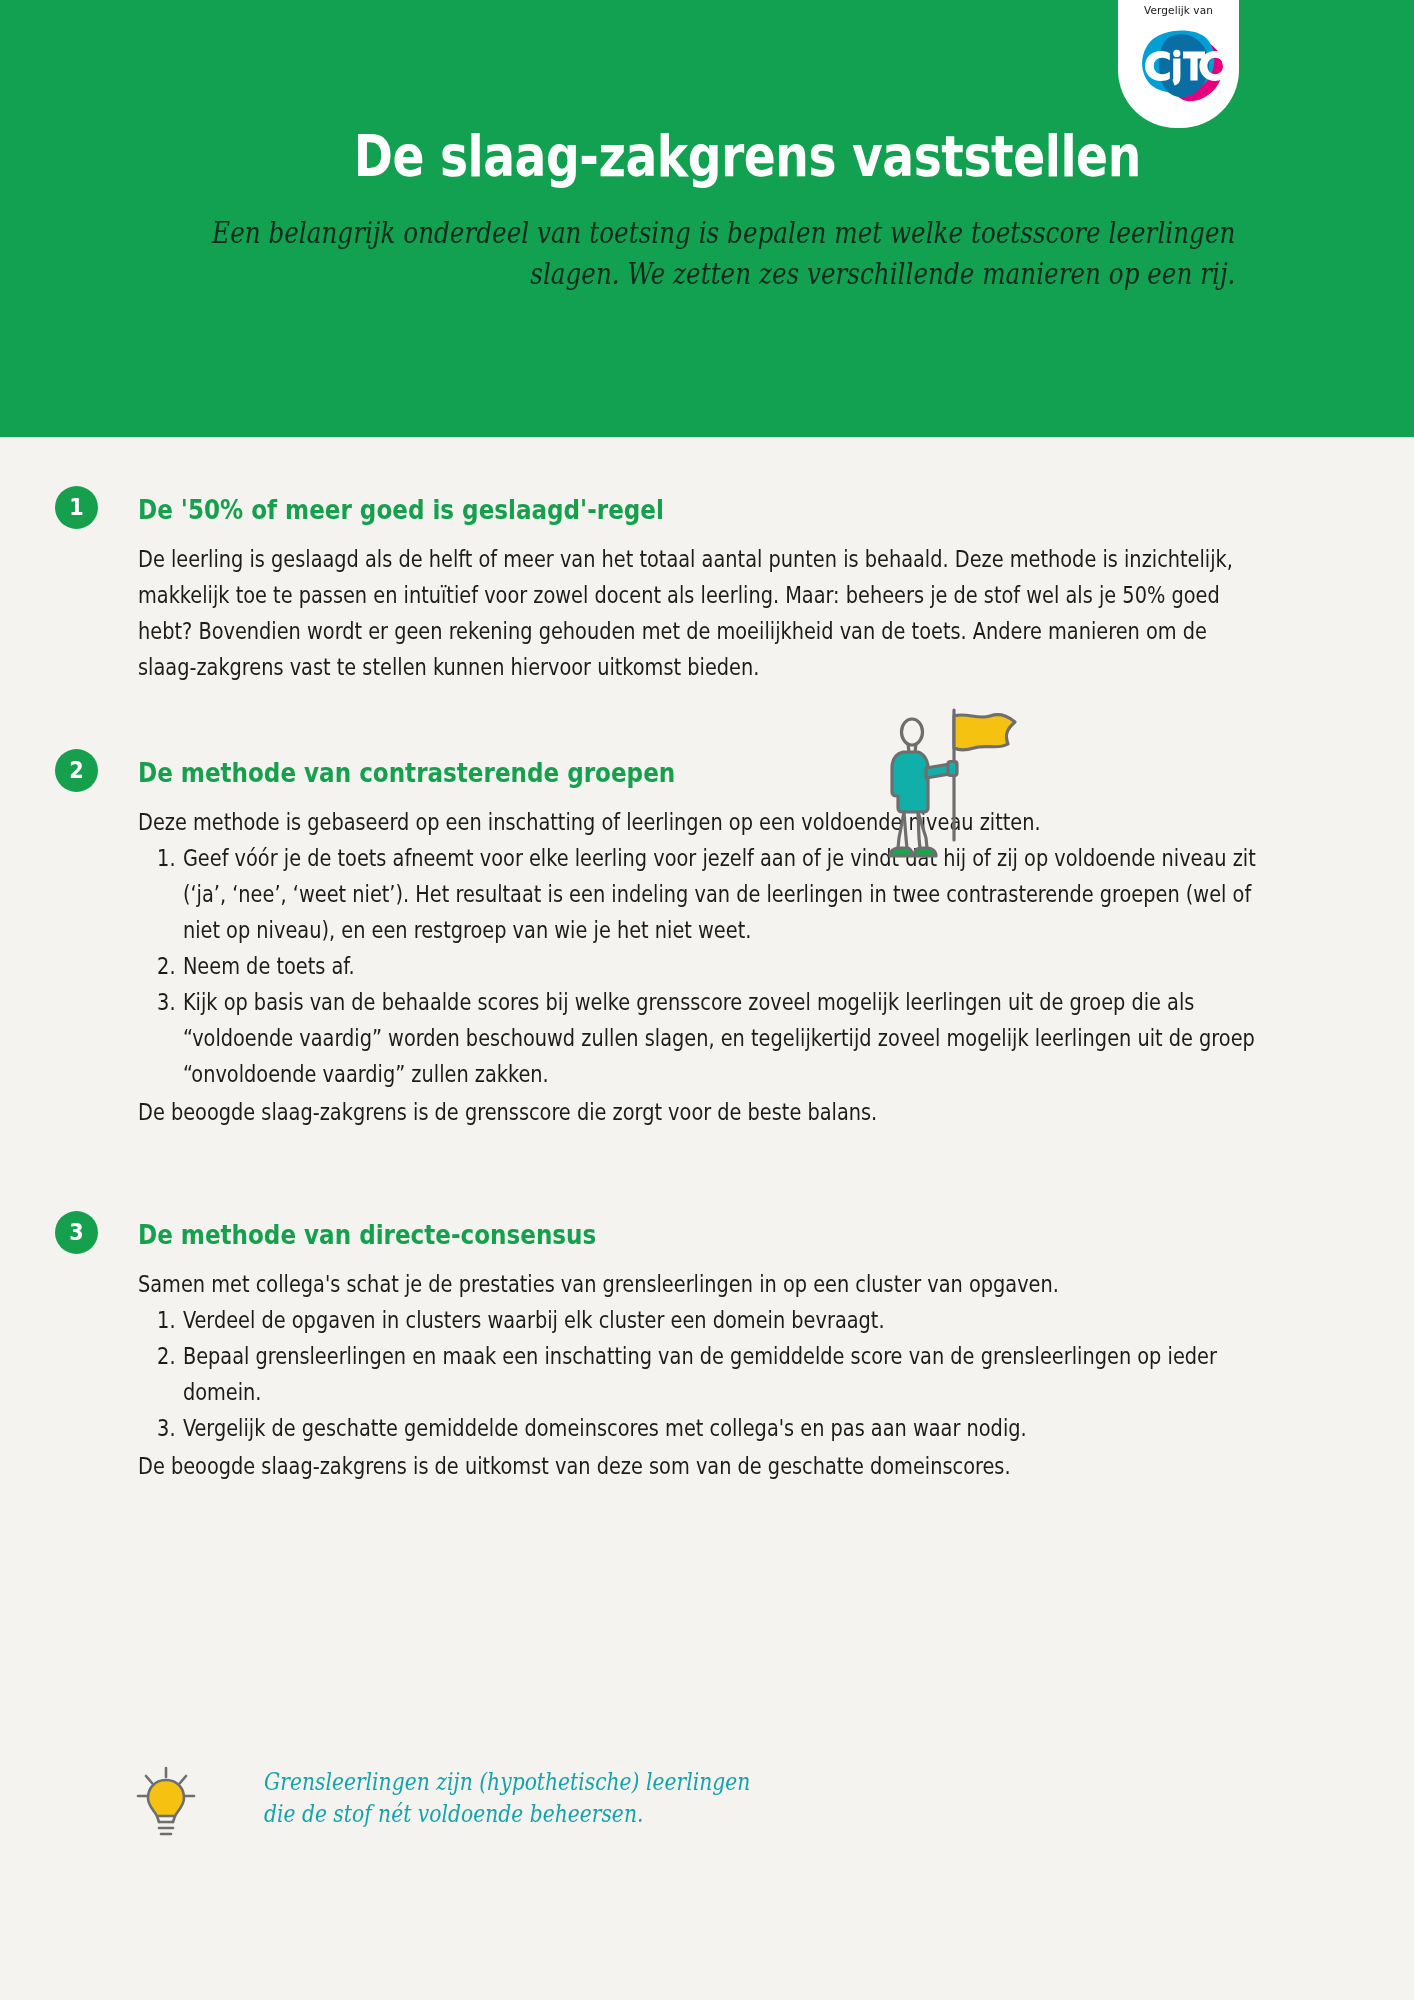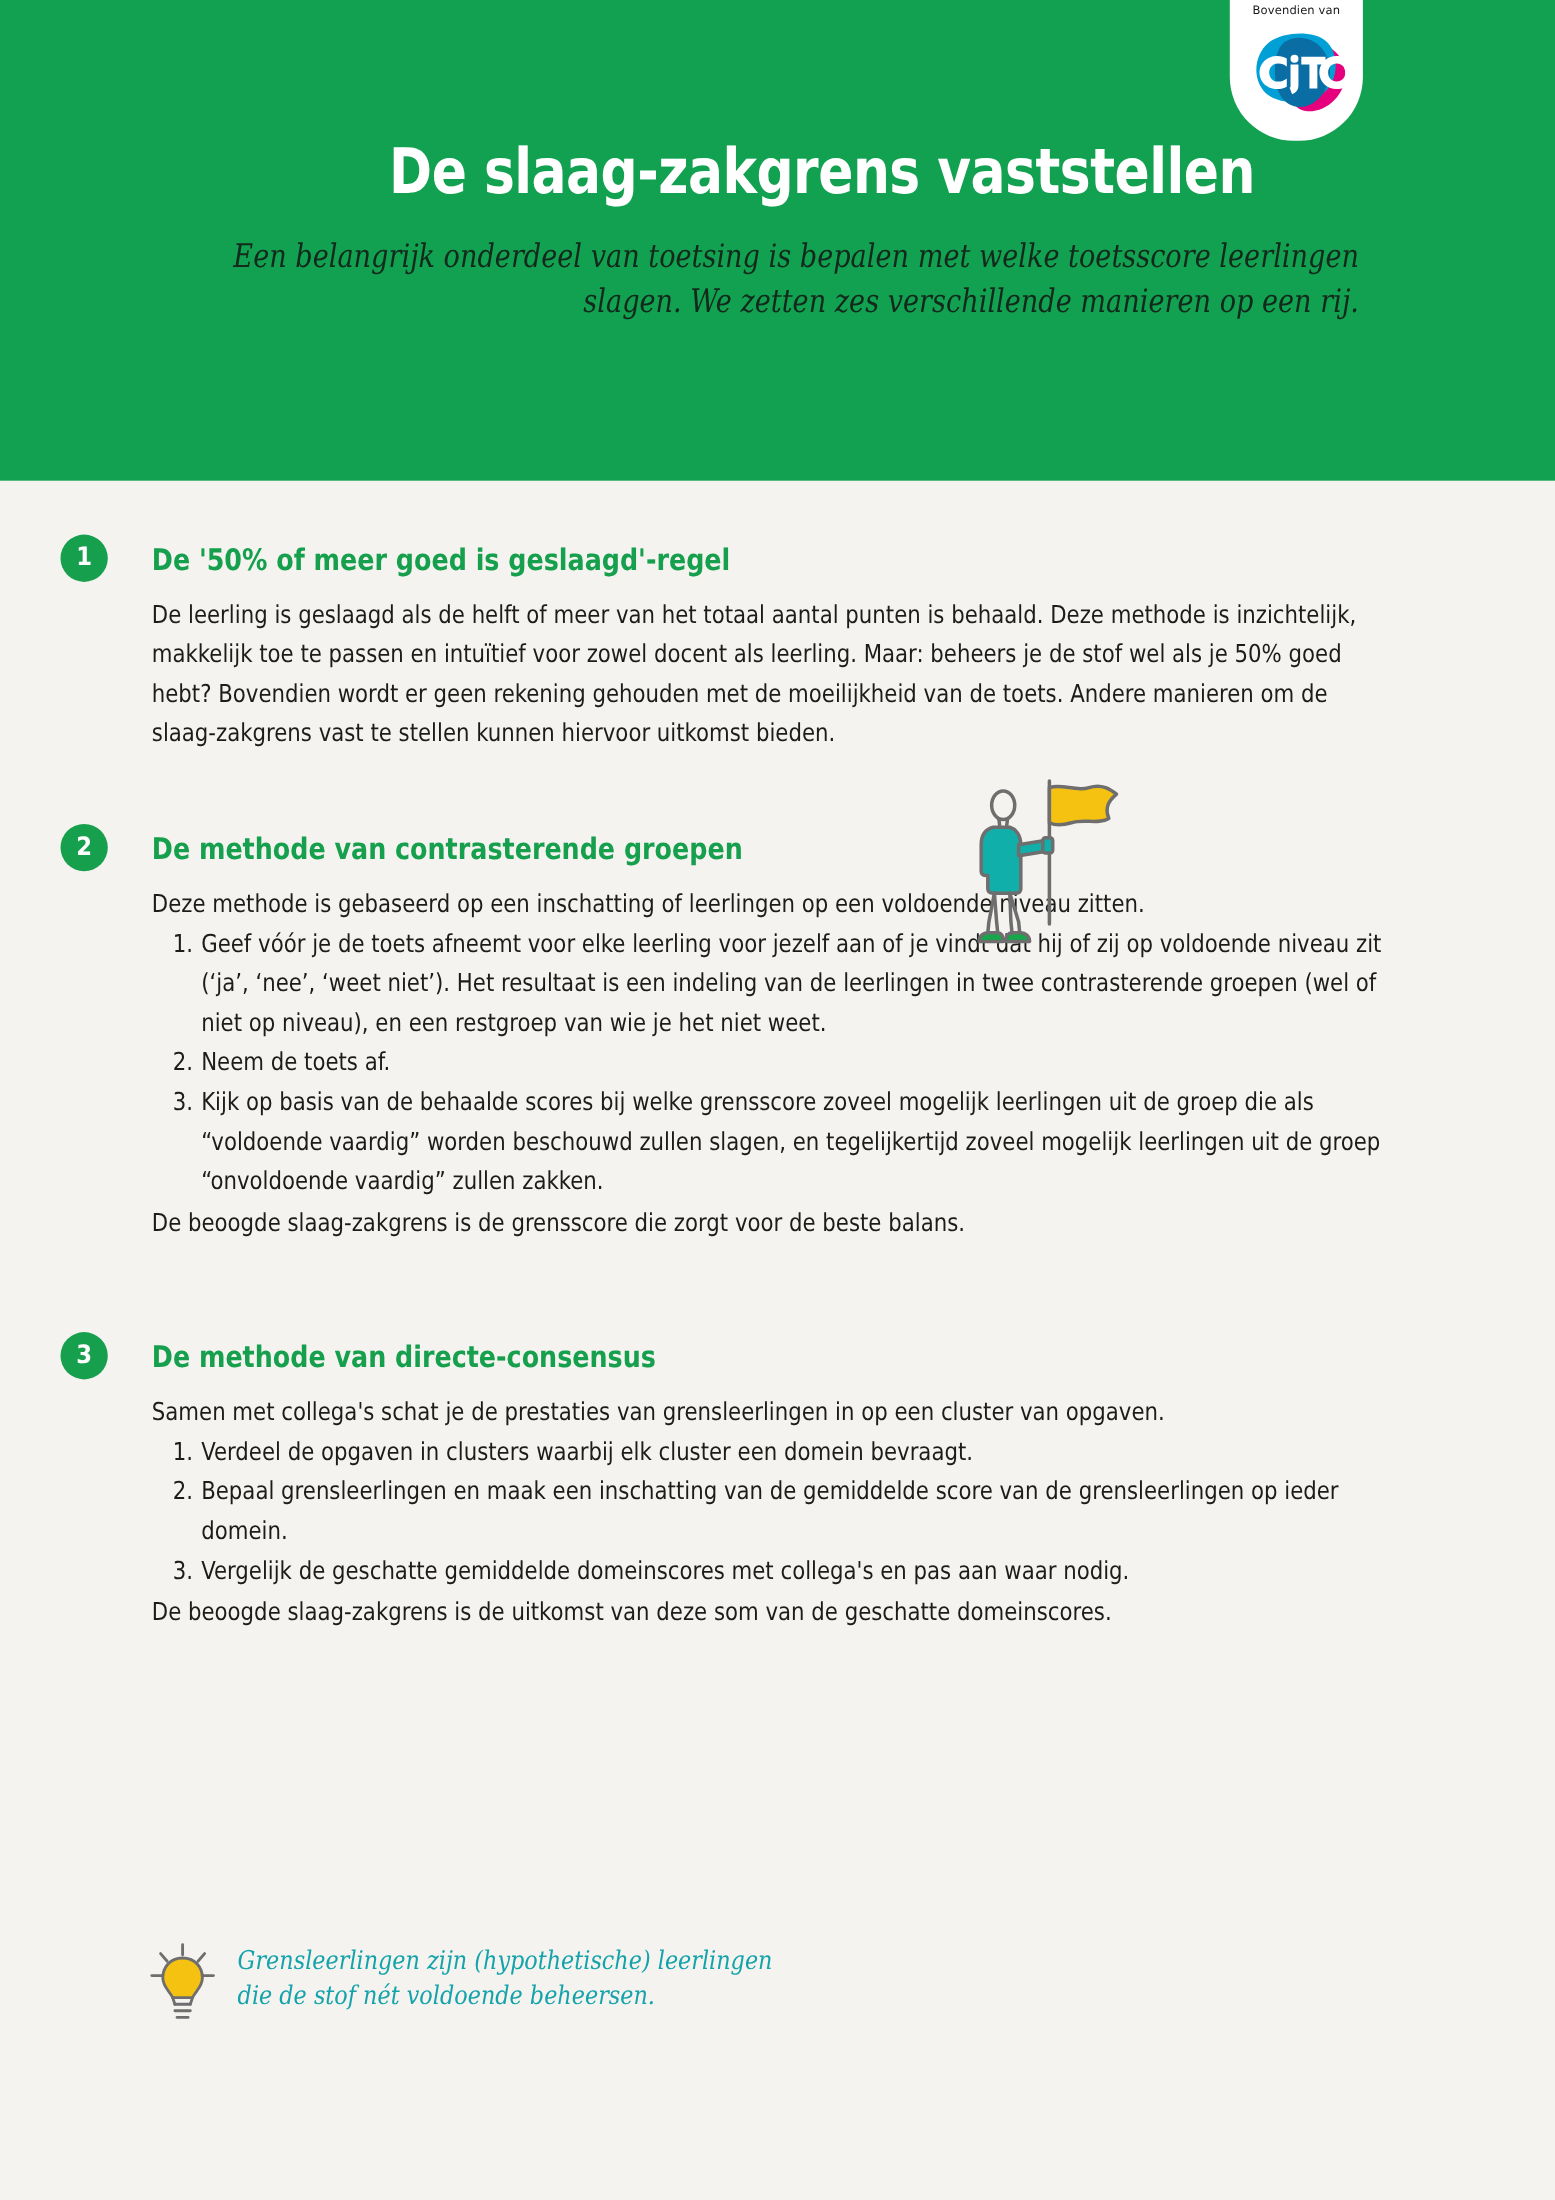--- a/index.html
+++ b/index.html
@@ -184,20 +184,21 @@
     height: 175px;
   }
 
   
   .tip {
     position: absolute;
     left: 132px;
     top: 1760px;
     display: flex;
     align-items: flex-start;
+    gap: 48px;
   }
   .tip-icon {
     width: 68px;
     height: 82px;
     flex: 0 0 auto;
     margin-top: 2px;
   }
   .tip-text {
     margin: 6px 0 0 16px;
     color: #14A3AA;
@@ -213,21 +214,21 @@
 </head>
 <body>
 
 <header class="header">
   <div class="header-inner">
     <h1 class="doc-title">De slaag-zakgrens vaststellen</h1>
     <p class="doc-subtitle">Een belangrijk onderdeel van toetsing is bepalen met welke toetsscore leerlingen slagen. We zetten zes verschillende manieren op een rij.</p>
   </div>
 
   <div class="logo-banner">
-    <div class="logo-caption">Bovendien van</div>
+    <div class="logo-caption">Vergelijk van</div>
     <div class="logo-mark">
       <svg width="96" height="86" viewBox="0 0 96 86" xmlns="http://www.w3.org/2000/svg" aria-hidden="true">
 
         <path d="M52 18 C74 14 92 28 92 46 C92 66 74 82 56 80 C44 78 40 66 42 52 C44 36 42 20 52 18 Z" fill="#E6007E"></path>
 
         <path d="M22 18 C34 8 62 6 74 16 C86 26 86 48 76 60 C64 74 34 76 20 64 C6 50 10 28 22 18 Z" fill="#00A0D6"></path>
 
         <path d="M44 14 C62 10 78 24 78 44 C78 62 64 78 48 76 C34 74 28 60 28 44 C28 28 32 17 44 14 Z" fill="#0A6EA4"></path>
 
         <g fill="#FFFFFF">

